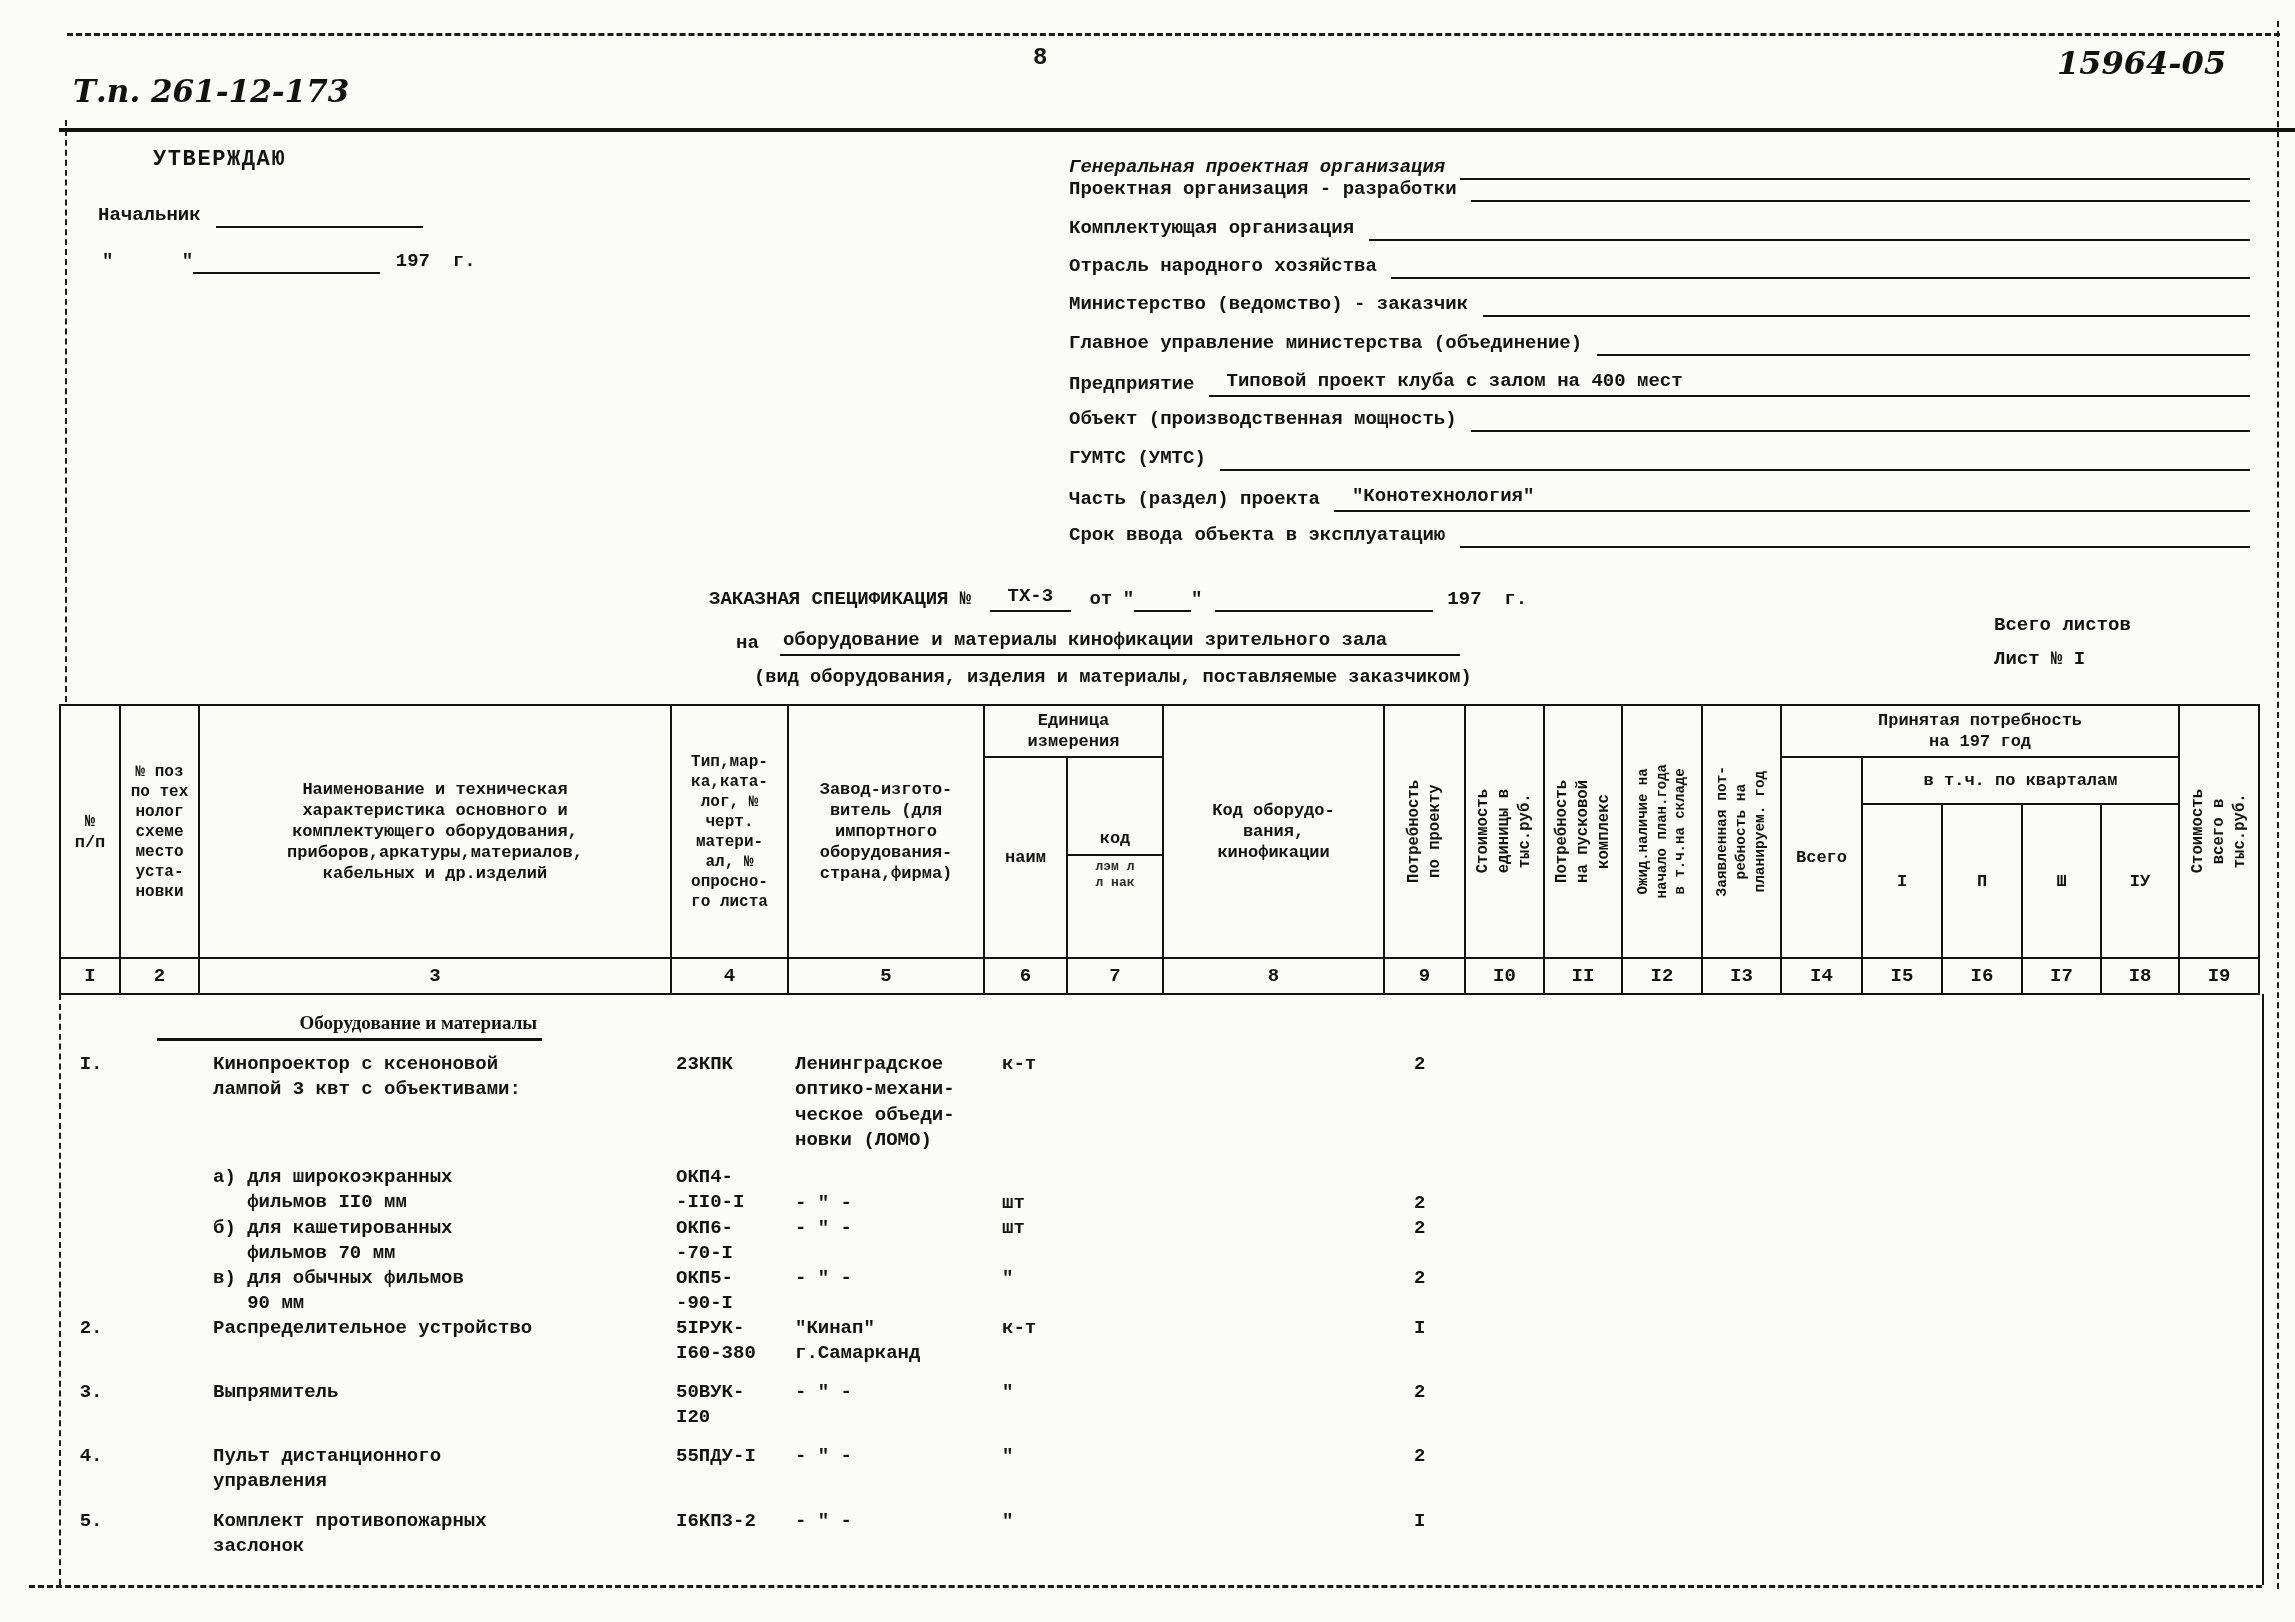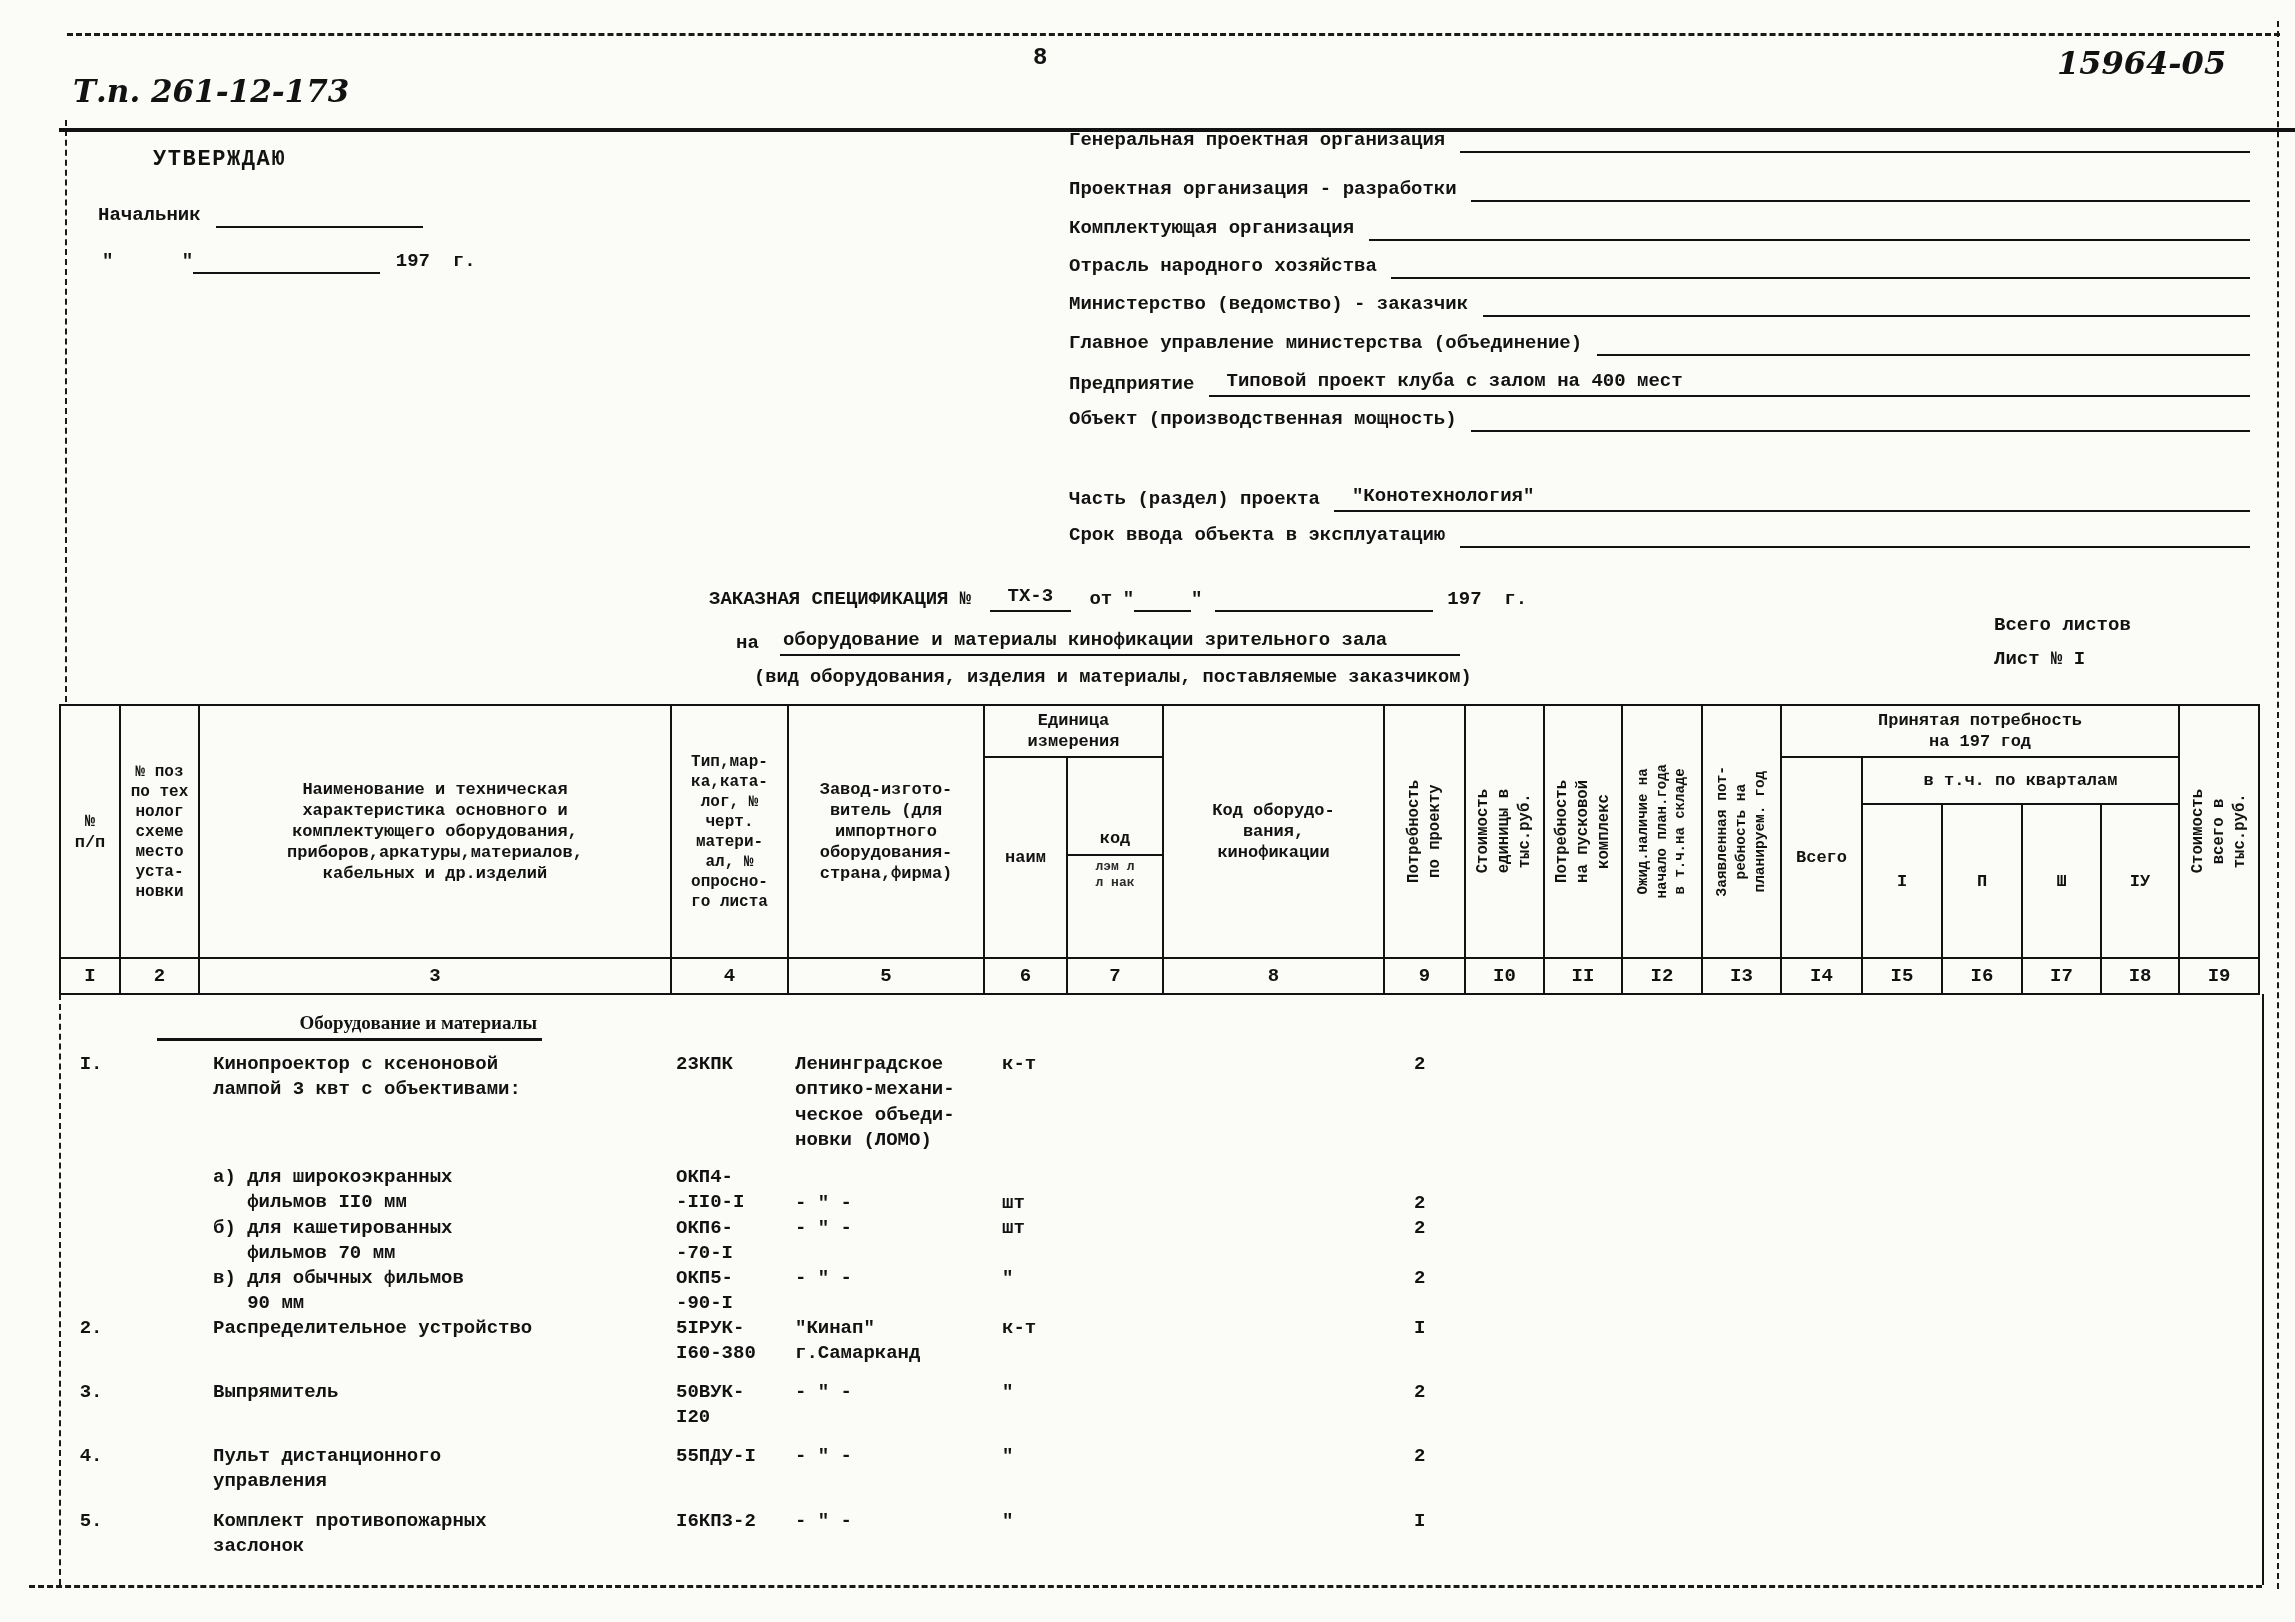--- a/index.html
+++ b/index.html
@@ -78,21 +78,21 @@
   </div>
   <div class="abs" style="left:102px;top:249px;width:394px;">
     <div class="titlerow tw t37">
       <span>"      "</span>
       <span class="useg" style="width:187px;"></span>
       <span style="width:15.6px;"></span>
       <span>197  г.</span>
     </div>
   </div>
 
-  <div class="orgrow tw" style="top:128px;">
+  <div class="orgrow tw" style="top:155px;font-style:italic;">
     <span class="lbl">Генеральная проектная организация</span>
       <span class="fill"></span>
   </div>
   <div class="orgrow tw" style="top:177px;">
     <span class="lbl">Проектная организация - разработки</span>
       <span class="fill"></span>
   </div>
   <div class="orgrow tw" style="top:216px;font-family:Liberation Mono, monospace;">
     <span class="lbl">Комплектующая организация</span>
       <span class="fill"></span>
@@ -109,20 +109,24 @@
     <span class="lbl">Главное управление министерства (объединение)</span>
       <span class="fill"></span>
   </div>
   <div class="orgrow tw" style="top:369px;">
     <span class="lbl">Предприятие</span>
     <span class="uval">Типовой проект клуба с залом на 400 мест</span>
     <span class="fill"></span>
   </div>
   <div class="orgrow tw" style="top:407px;">
     <span class="lbl">Объект (производственная мощность)</span>
+      <span class="fill"></span>
+  </div>
+  <div class="orgrow tw" style="top:446px;">
+    <span class="lbl">ГУМТС (УМТС)</span>
       <span class="fill"></span>
   </div>
   <div class="orgrow tw" style="top:484px;">
     <span class="lbl">Часть (раздел) проекта</span>
     <span class="uval">"Конотехнология"</span>
     <span class="fill"></span>
   </div>
   <div class="orgrow tw" style="top:523px;">
     <span class="lbl">Срок ввода объекта в эксплуатацию</span>
       <span class="fill"></span>

